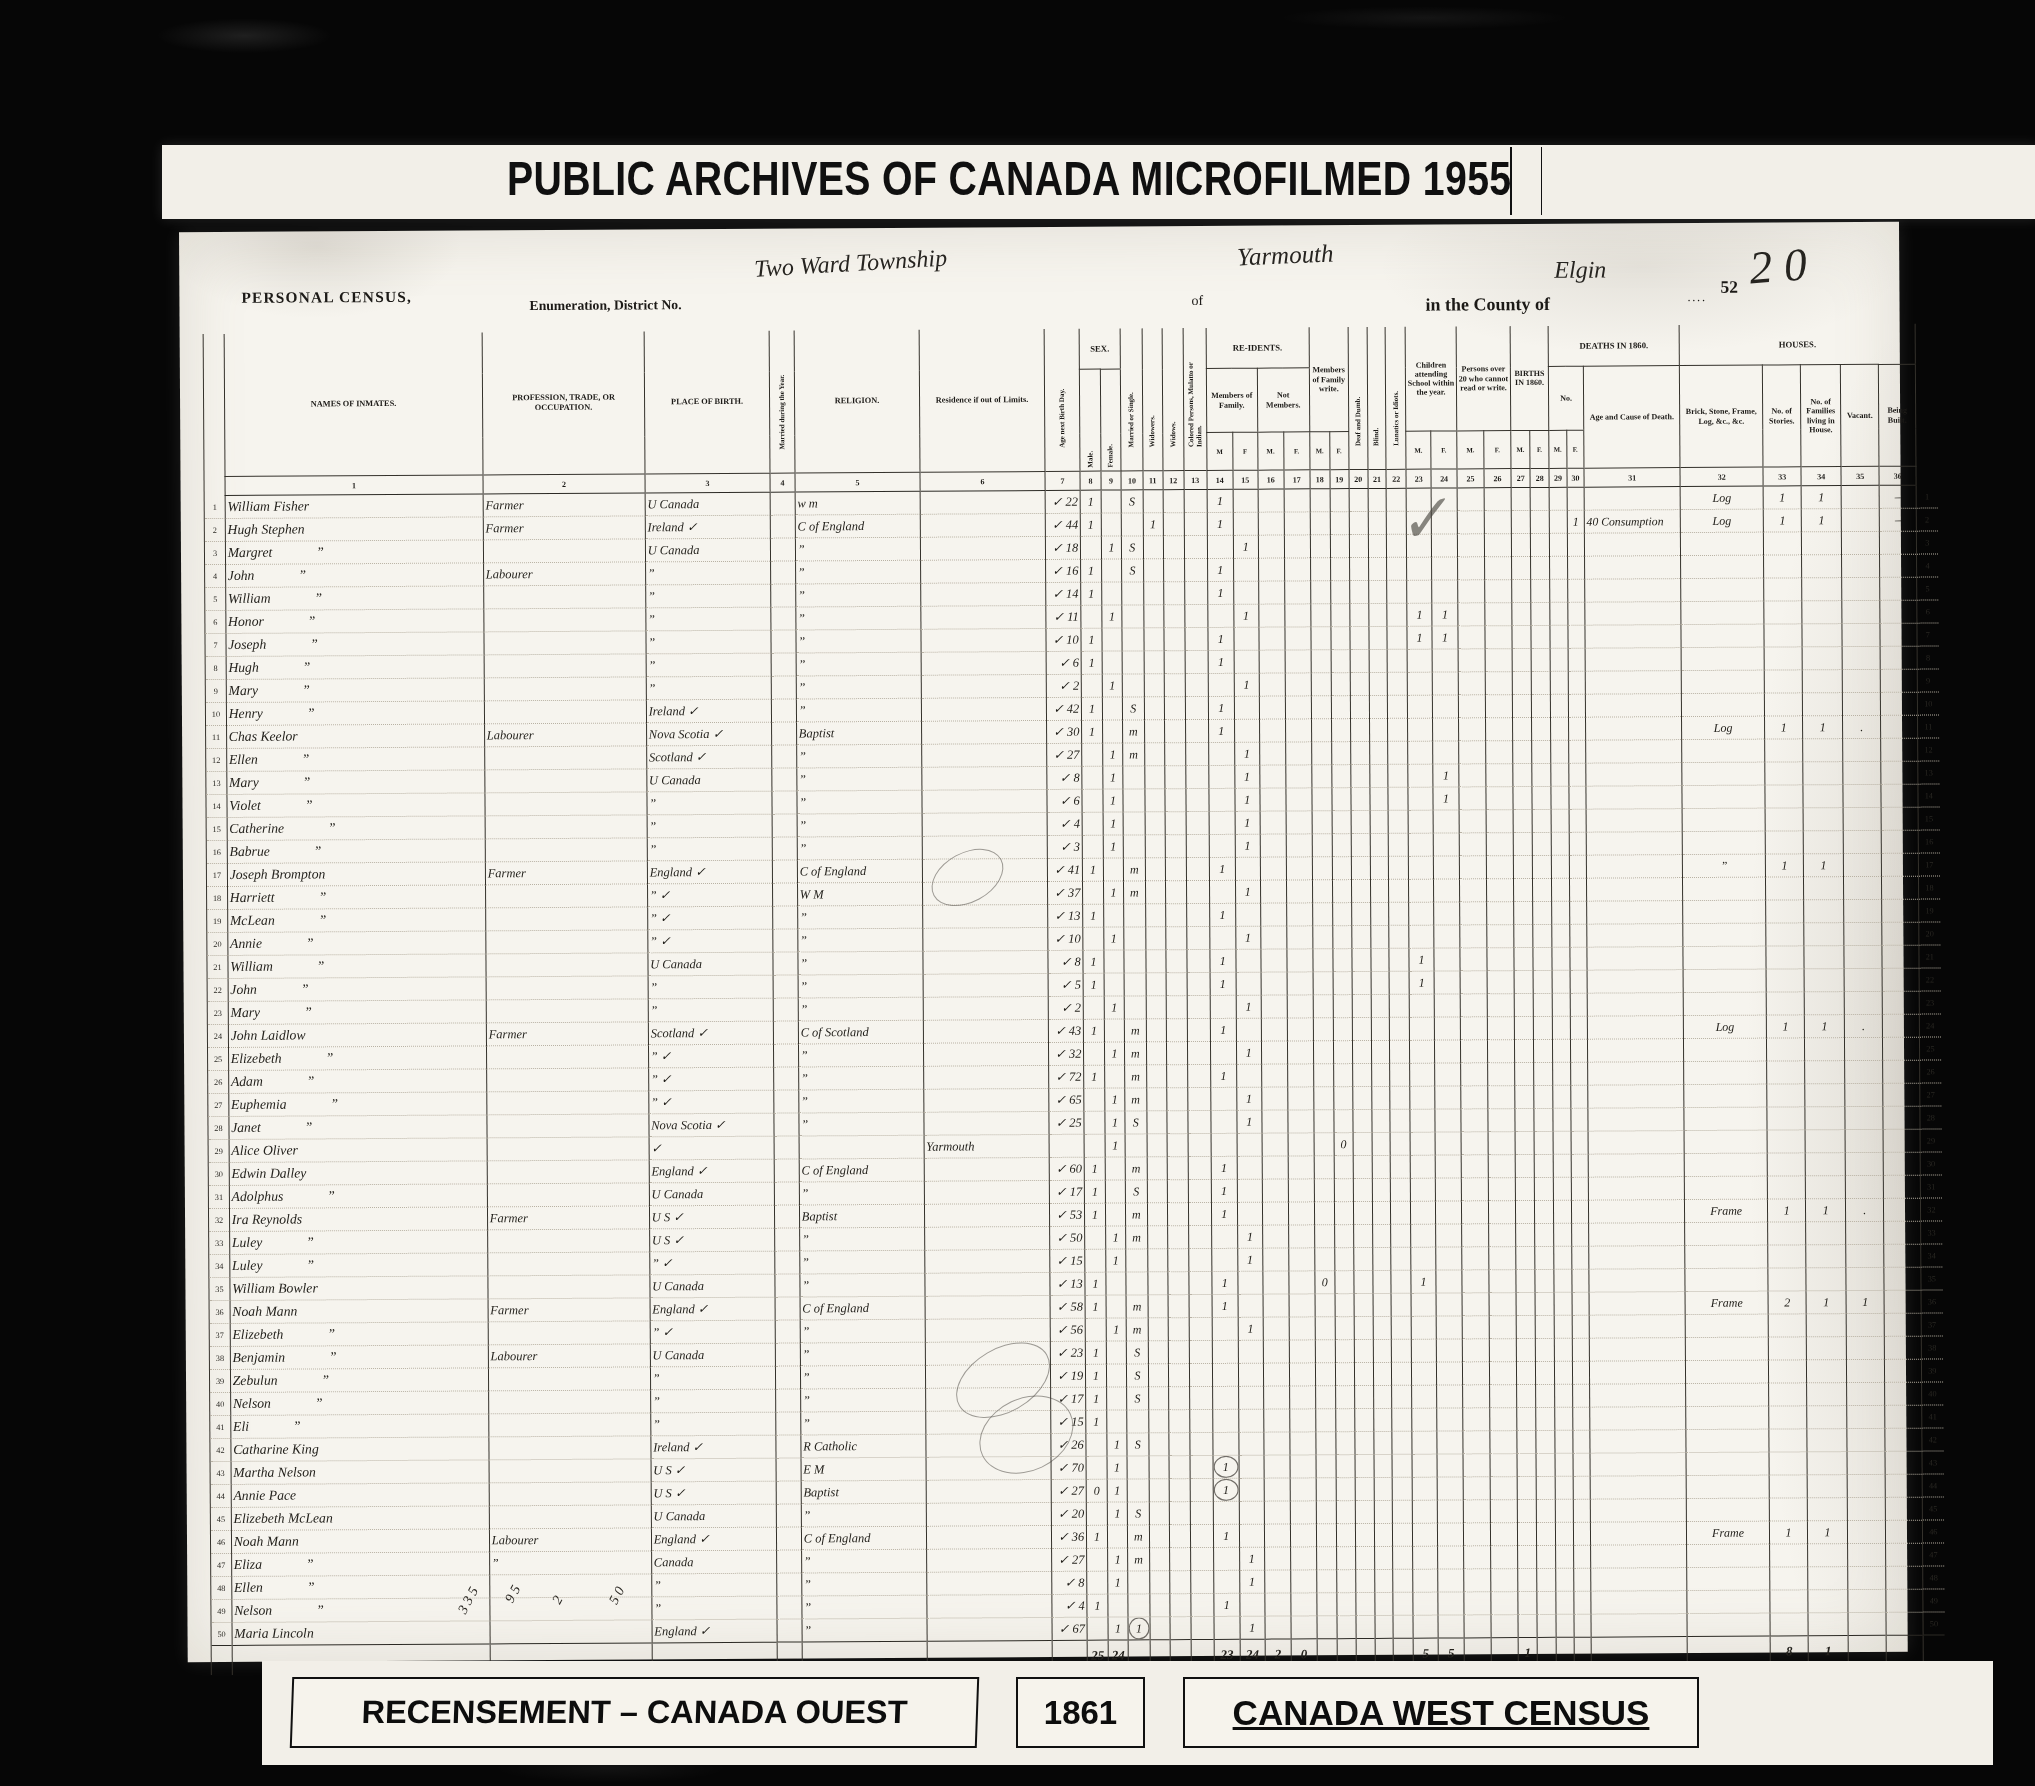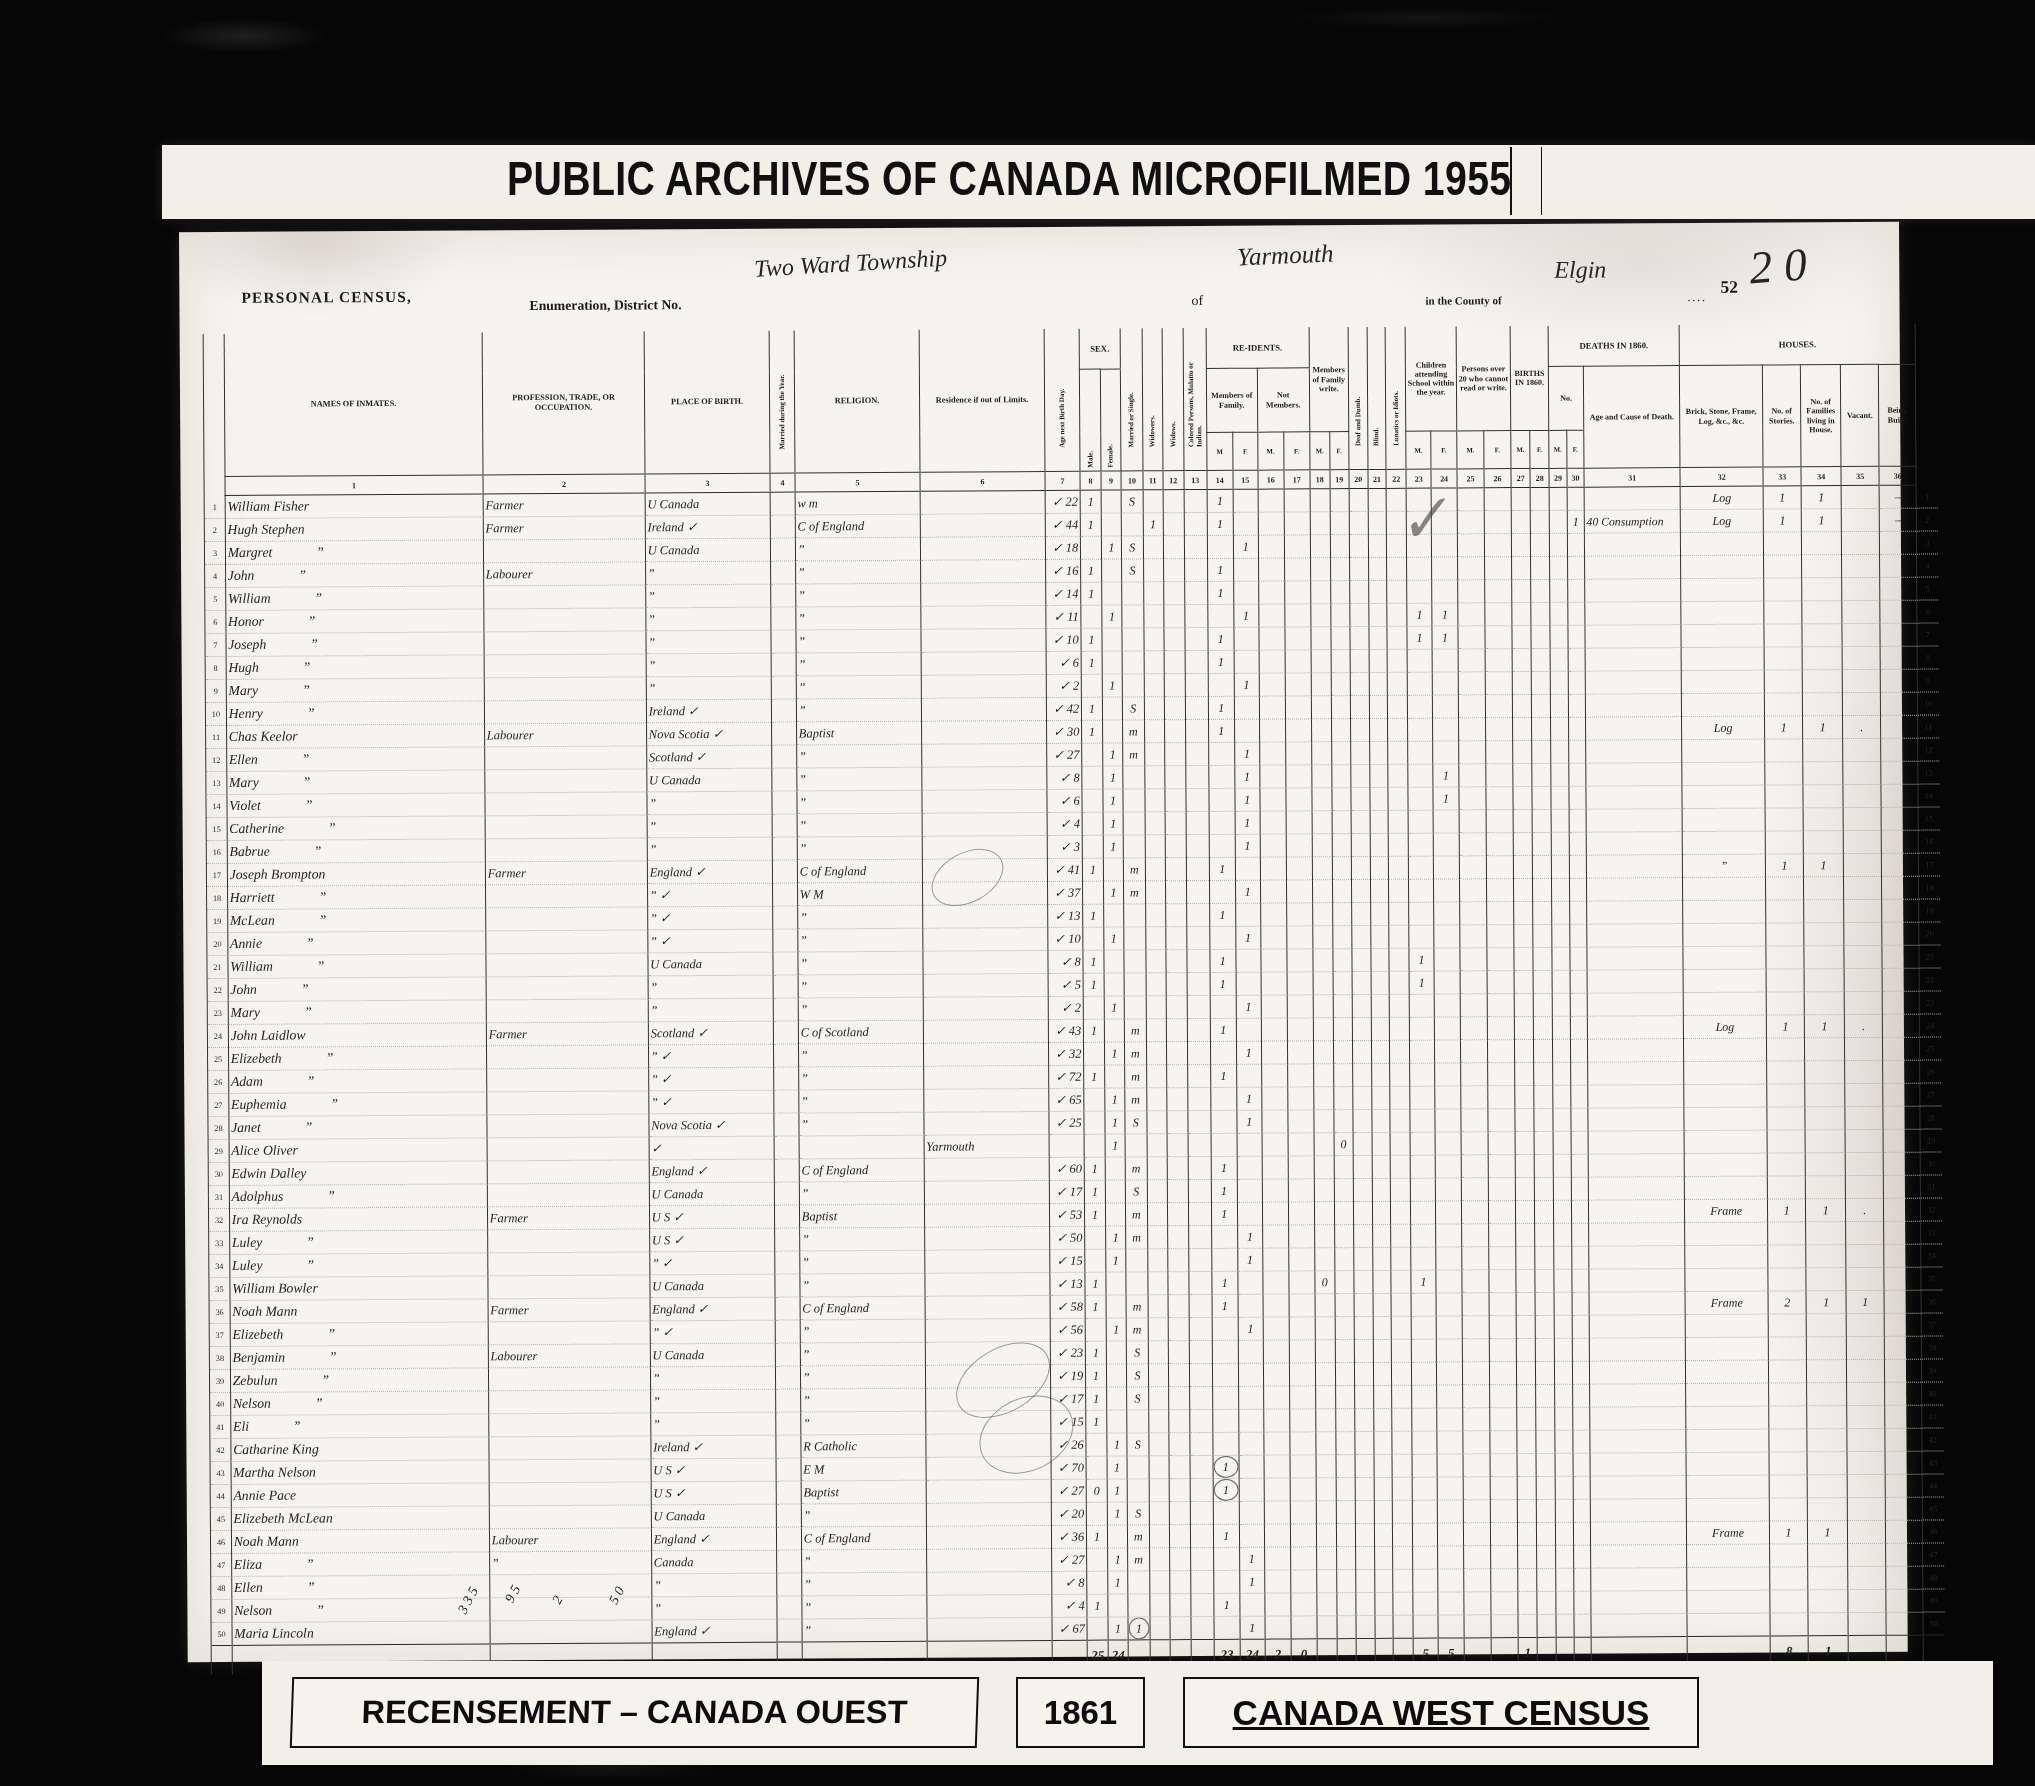--- a/index.html
+++ b/index.html
@@ -28,21 +28,21 @@
       radial-gradient(ellipse 375px 125px at 85% 3%, rgba(105,95,80,.12), transparent 70%),
       radial-gradient(ellipse 250px 1083px at 101% 60%, rgba(110,100,85,.18), transparent 70%),
       radial-gradient(ellipse 208px 104px at 8% 1%, rgba(110,100,85,.15), transparent 70%);}
   .ph{position:absolute;white-space:nowrap;}
   #ph-title{left:62px;top:57px;font-weight:bold;font-size:15.4px;letter-spacing:1.2px;}
   #ph-enum{left:350px;top:68px;font-weight:bold;font-size:13.7px;}
   .script{font-family:"Liberation Serif",serif;font-style:italic;color:#262420;}
   #ph-district{left:575px;top:21.7px;font-size:24px;transform:rotate(-3deg);}
   #ph-of{left:1012px;top:67px;font-size:14px;}
   #ph-place{left:1058px;top:16px;font-size:25px;transform:rotate(-2deg);}
-  #ph-countylbl{left:1246px;top:70px;font-weight:bold;font-size:11px;}
+  #ph-countylbl{left:1246px;top:70px;font-weight:bold;font-size:18px;}
   #ph-county{left:1375px;top:33px;font-size:24px;}
   #ph-dots{left:1508px;top:67px;font-size:12.5px;letter-spacing:1.7px;}
   #ph-pageno{left:1541px;top:54px;font-weight:bold;font-size:17.5px;}
   #ph-pagehand{left:1570px;top:16.7px;font-size:46px;transform:rotate(-4deg);}
   
   #census-table{position:absolute;left:23px;top:102px;width:1675px;border-collapse:collapse;table-layout:fixed;}
   #census-table th,#census-table td{border-left:0.8px solid #35322c;padding:0 1.7px;overflow:hidden;}
   #census-table tr>*:first-child{border-left:0.8px solid #35322c;}
   thead th{font-weight:bold;vertical-align:middle;text-align:center;line-height:1.15;}
   .g1{font-size:8.7px;}

